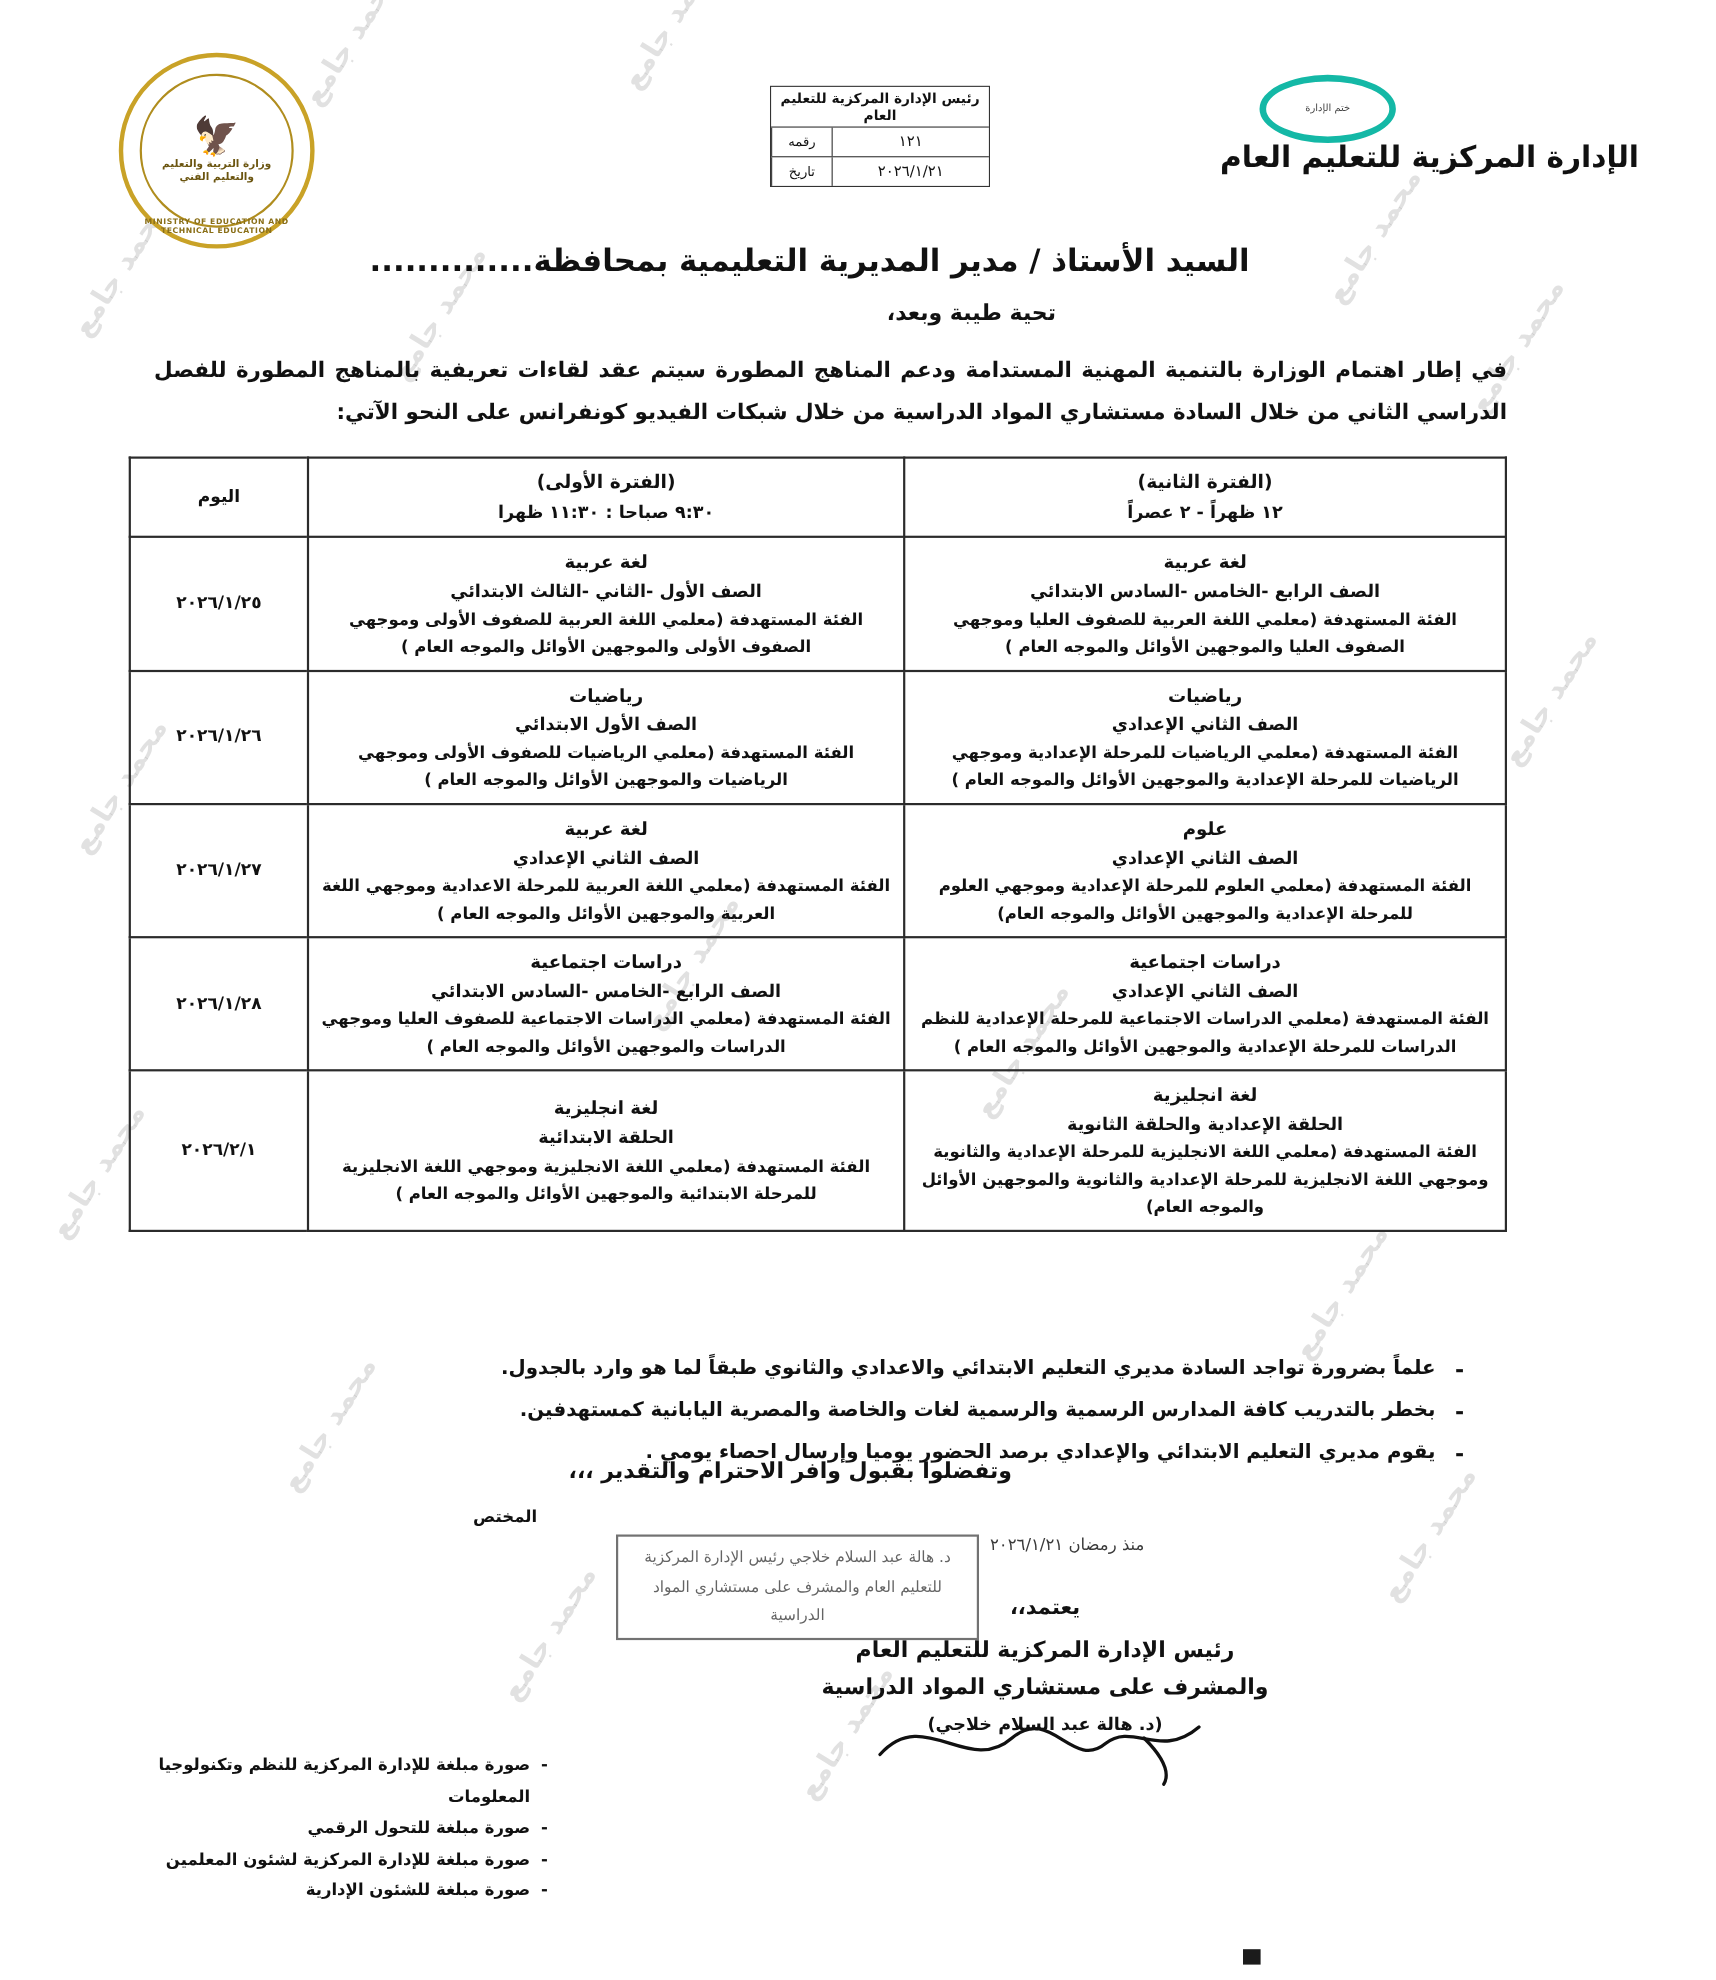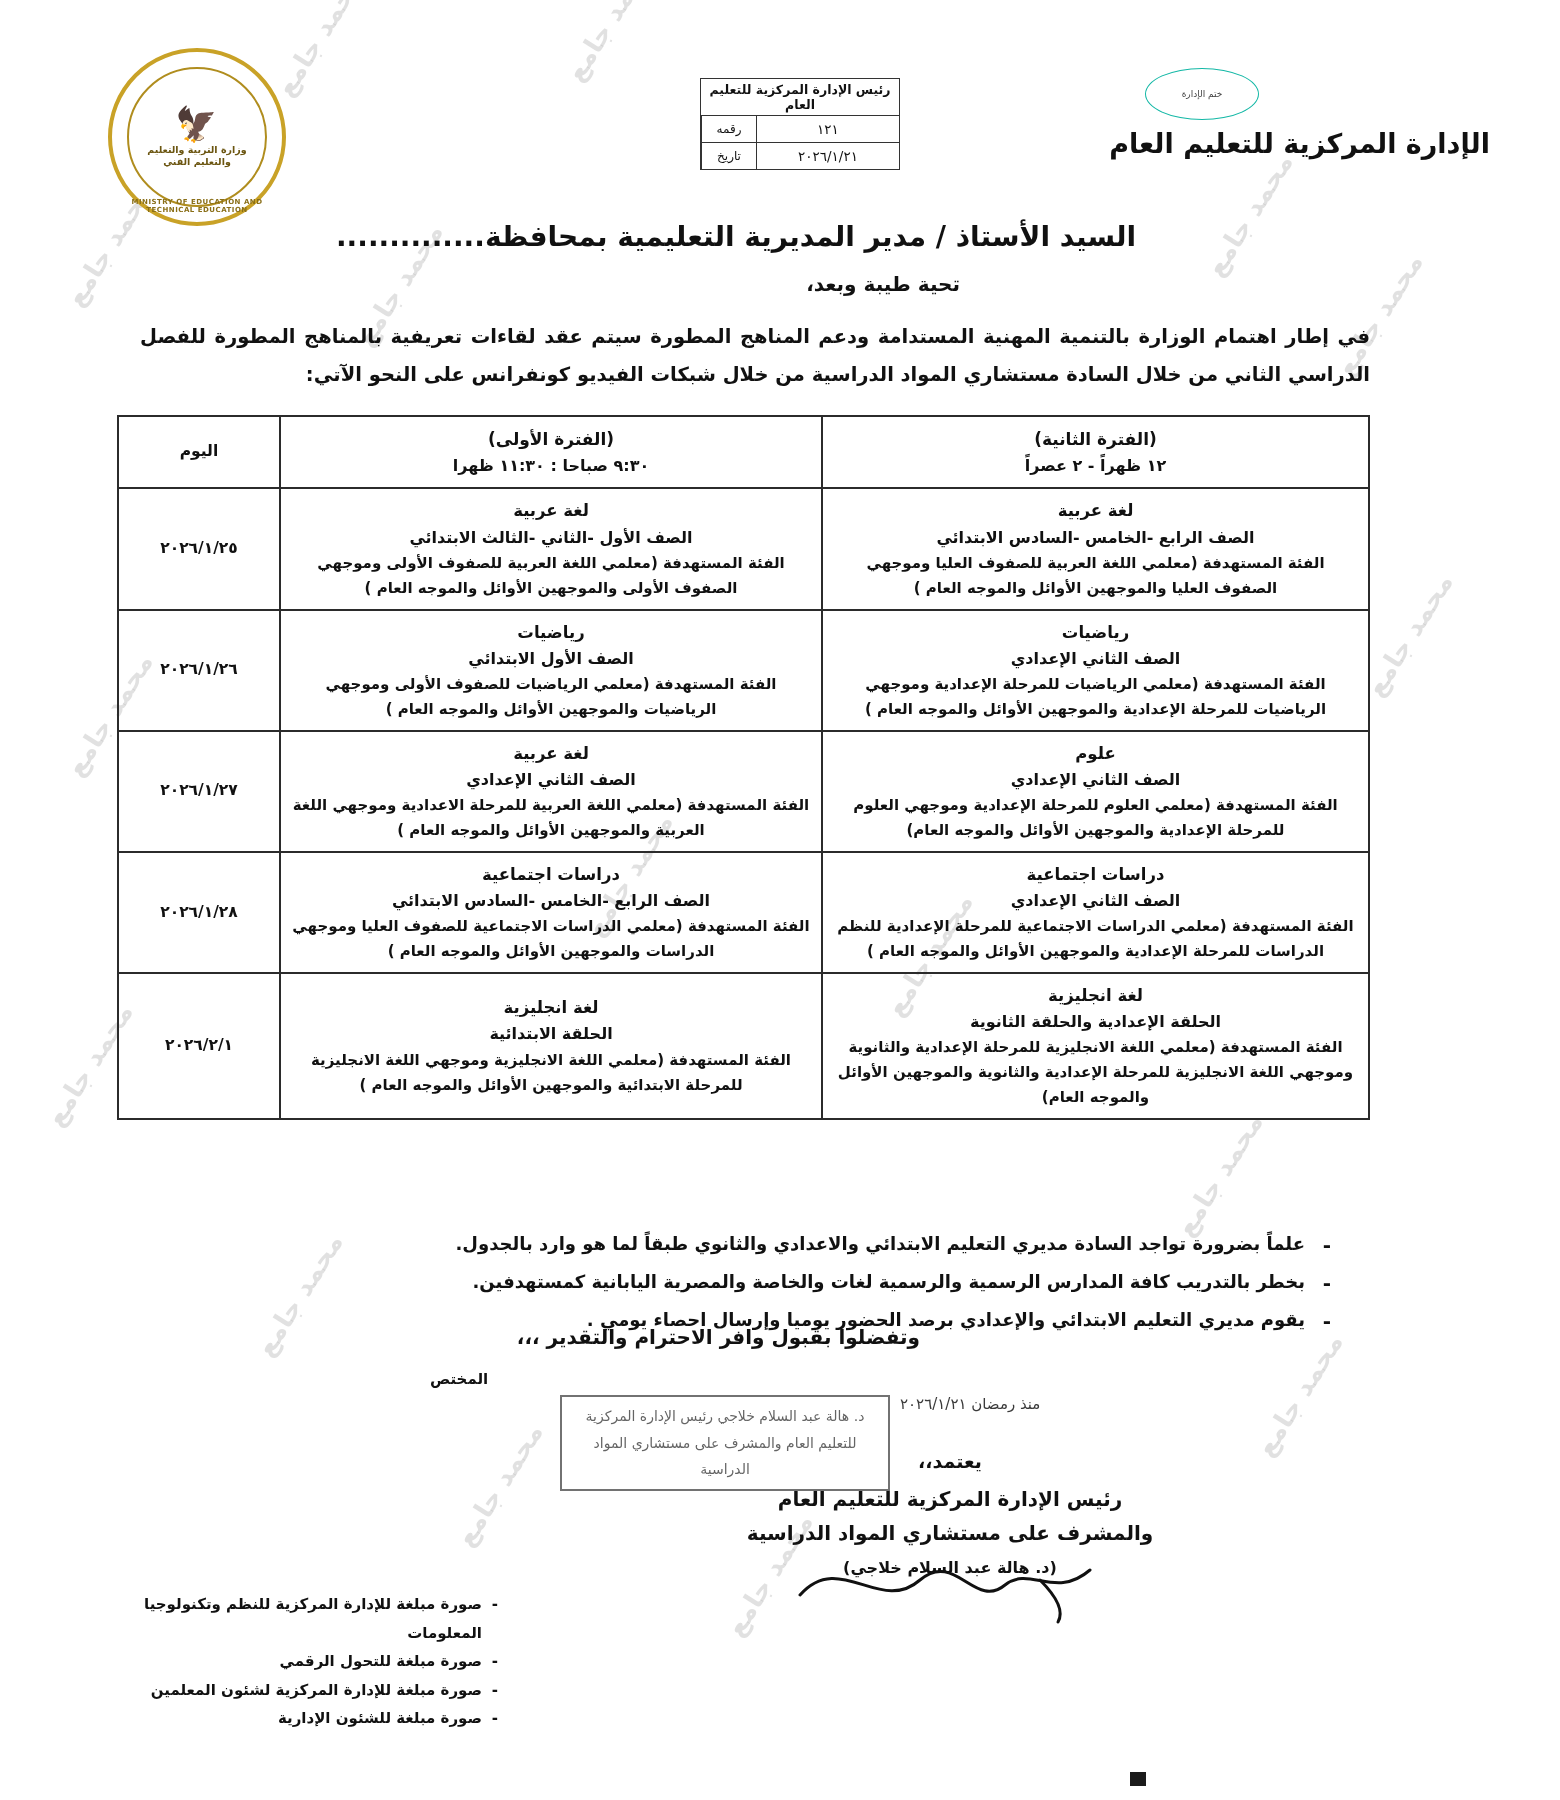--- a/index.html
+++ b/index.html
@@ -129,21 +129,21 @@
     line-height: 26px;
     order: 1;
   }
 
   .dept-seal {
     position: absolute;
     left: 1145px;
     top: 68px;
     width: 112px;
     height: 50px;
-    border: 1px solid #14b8a6;
+    border: 6px solid #14b8a6;
     border-radius: 50%;
     display: flex;
     align-items: center;
     justify-content: center;
     font-size: 9px;
     color: #444;
     letter-spacing: 1px;
   }
   .dept-title {
     position: absolute;

